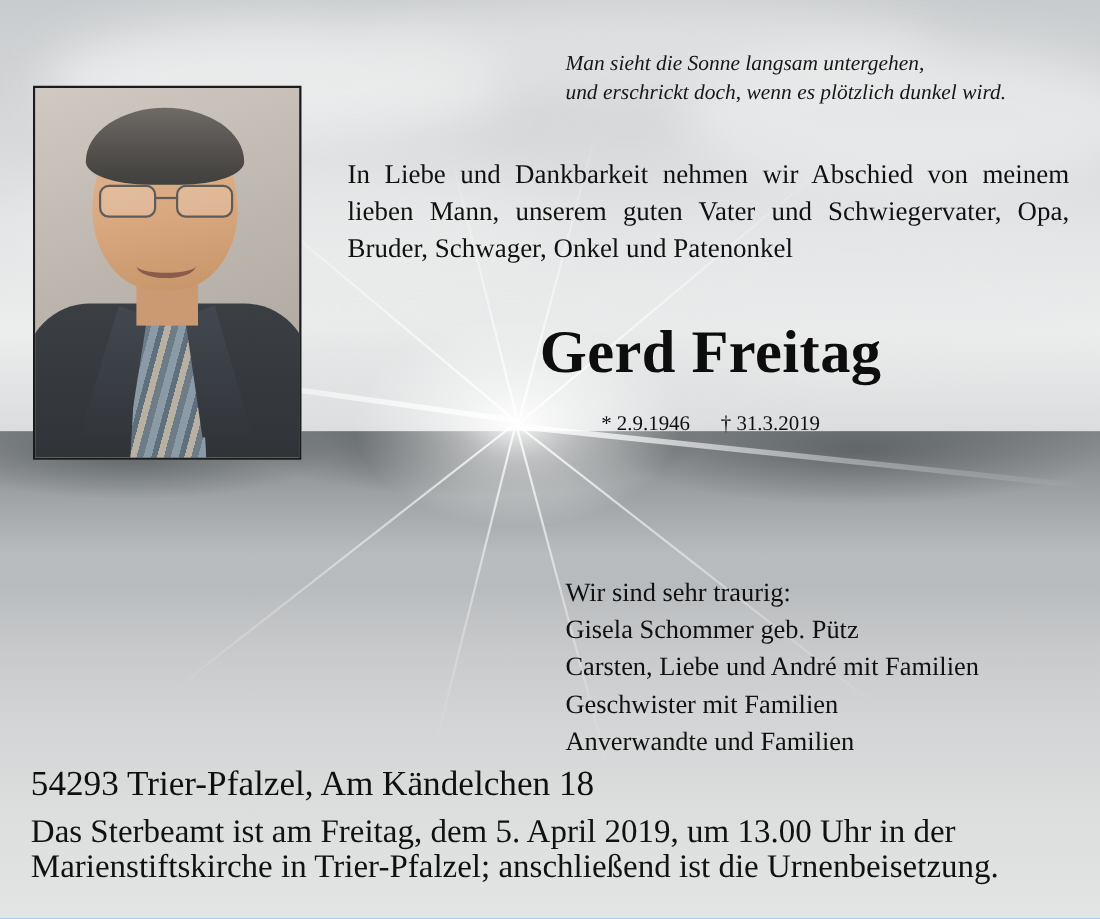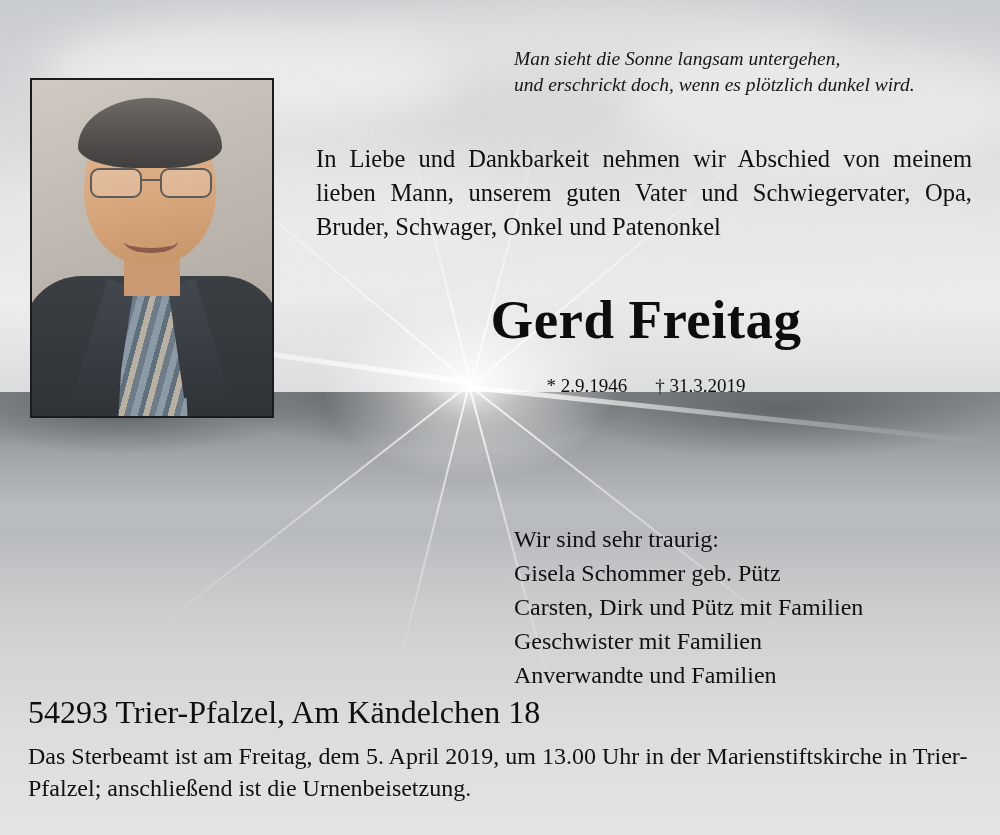--- a/index.html
+++ b/index.html
@@ -217,21 +217,21 @@
     position: absolute;
     left: 28px; top: 694px;
     font-size: 32px;
     font-weight: normal;
     color: #0f0f0f;
   }
   .service {
     position: absolute;
     left: 28px; top: 740px;
     width: 950px;
-    font-size: 24px;
+    font-size: 30px;
     line-height: 32px;
     color: #111;
   }
 </style>
 </head>
 <body>
 
 <div id="page">
 
   <div class="bg-base"></div>
@@ -281,21 +281,21 @@
 
   <div class="name">Gerd Freitag</div>
 
   <div class="dates">
     <span>* 2.9.1946</span><span class="gap"></span><span>† 31.3.2019</span>
   </div>
 
   <div class="mourners">
     <div>Wir sind sehr traurig:</div>
     <div>Gisela Schommer geb. Pütz</div>
-    <div>Carsten, Dirk und Pütz mit Familien</div>
+    <div>Carsten, Liebe und André mit Familien</div>
     <div>Geschwister mit Familien</div>
     <div>Anverwandte und Familien</div>
   </div>
 
   <div class="address">54293 Trier-Pfalzel, Am Kändelchen 18</div>
 
   <div class="service">Das Sterbeamt ist am Freitag, dem 5. April 2019, um 13.00 Uhr in der Marienstiftskirche in Trier-Pfalzel; anschließend ist die Urnenbeisetzung.</div>
 
 </div>
 

